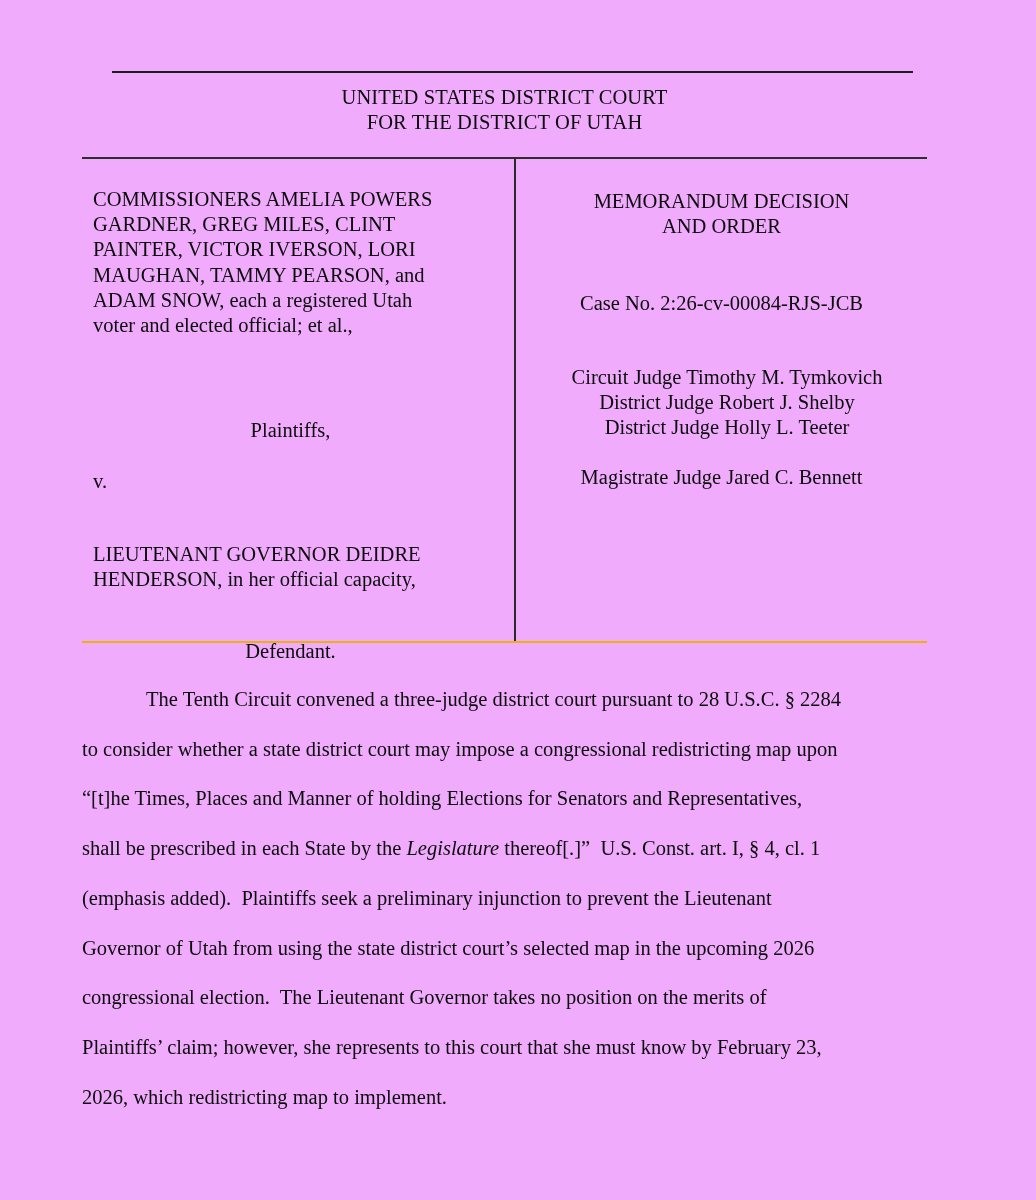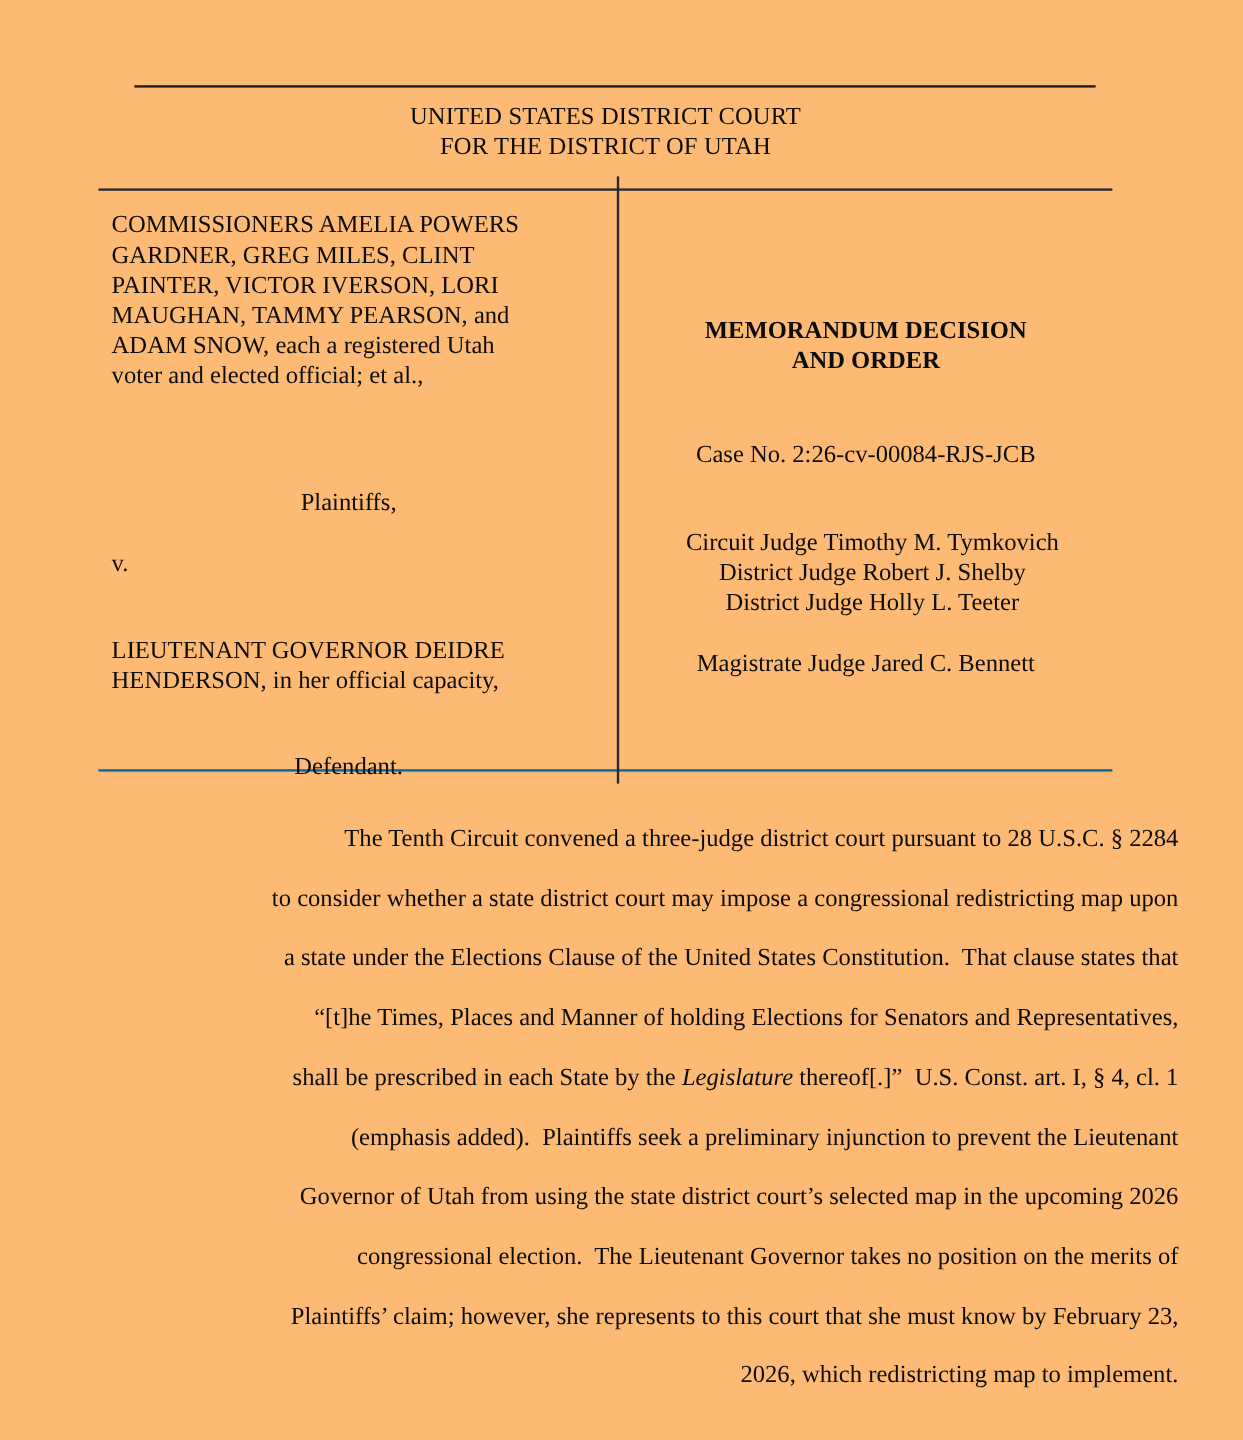--- a/index.html
+++ b/index.html
@@ -6,21 +6,21 @@
   html, body { background: #ffffff; }
   body {
     width: 1036px;
     height: 1200px;
     position: relative;
     color: #0c0c0c;
     font-family: "Liberation Serif", "DejaVu Serif", serif;
     font-size: 20.5px;
     overflow: hidden;
   }
-  .page { position: absolute; inset: 0; background: #fdba74; }
+  .page { position: absolute; inset: 0; background: #f0abfc; }
 
   
   .top-rule {
     position: absolute;
     left: 112px;
     top: 56px;
     width: 801px;
     height: 17px;
     border-bottom: 2.5px solid #1d1d1d;
   }
@@ -37,57 +37,55 @@
   }
 
   
   .caption-table {
     position: absolute;
     left: 82px;
     top: 157px;
     width: 845px;
     height: 486px;
     border-top: 2px solid #2e2e2e;
-    border-bottom: 2px solid #0369a1;
+    border-bottom: 2px solid #eab308;
     display: flex;
     line-height: 25.2px;
-    align-items: center;
   }
   .caption-left {
     width: 434px;
     border-right: 2px solid #2a2a2a;
     padding: 28px 26px 0 11px;
   }
   .caption-right {
     flex: 1;
     text-align: center;
     padding-top: 30px;
   }
   .center-label { text-align: center; }
   .plaintiffs { margin-top: 80px; }
   .versus { margin-top: 26px; }
   .defendant-block { margin-top: 47px; font-family: Liberation Serif, serif; }
   .defendant { margin-top: 47px; }
 
-  .memo-title { font-weight: bold; }
+  .memo-title { font-weight: normal; }
   .case-number { margin-top: 52px; }
   .judges { margin-top: 48px; padding-left: 11px; }
   .magistrate { margin-top: 25px; }
 
   
   .body-text {
     position: absolute;
     left: 82px;
     top: 675px;
     width: 900px;
   }
   .body-line {
     line-height: 49.7px;
     white-space: pre;
-    text-align: right;
   }
   .body-line.indent { text-indent: 64px; }
   .body-line em { font-style: italic; }
 </style>
 </head>
 <body>
 
 <div class="page">
 
   <div class="top-rule"></div>
@@ -127,21 +125,20 @@
           <div>District Judge Robert J. Shelby</div>
           <div>District Judge Holly L. Teeter</div>
         </div>
       <div class="magistrate">Magistrate Judge Jared C. Bennett</div>
     </div>
   </div>
 
   <div class="body-text">
       <div class="body-line indent"><span>The Tenth Circuit convened a three-judge district court pursuant to 28 U.S.C. § 2284</span></div>
       <div class="body-line"><span>to consider whether a state district court may impose a congressional redistricting map upon</span></div>
-      <div class="body-line"><span>a state under the Elections Clause of the United States Constitution.  That clause states that</span></div>
       <div class="body-line"><span>“[t]he Times, Places and Manner of holding Elections for Senators and Representatives,</span></div>
       <div class="body-line"><span>shall be prescribed in each State by the </span><em>Legislature</em><span> thereof[.]”  U.S. Const. art. I, § 4, cl. 1</span></div>
       <div class="body-line"><span>(emphasis added).  Plaintiffs seek a preliminary injunction to prevent the Lieutenant</span></div>
       <div class="body-line"><span>Governor of Utah from using the state district court’s selected map in the upcoming 2026</span></div>
       <div class="body-line"><span>congressional election.  The Lieutenant Governor takes no position on the merits of</span></div>
       <div class="body-line"><span>Plaintiffs’ claim; however, she represents to this court that she must know by February 23,</span></div>
       <div class="body-line"><span>2026, which redistricting map to implement.</span></div>
     </div>
 
 </div>

